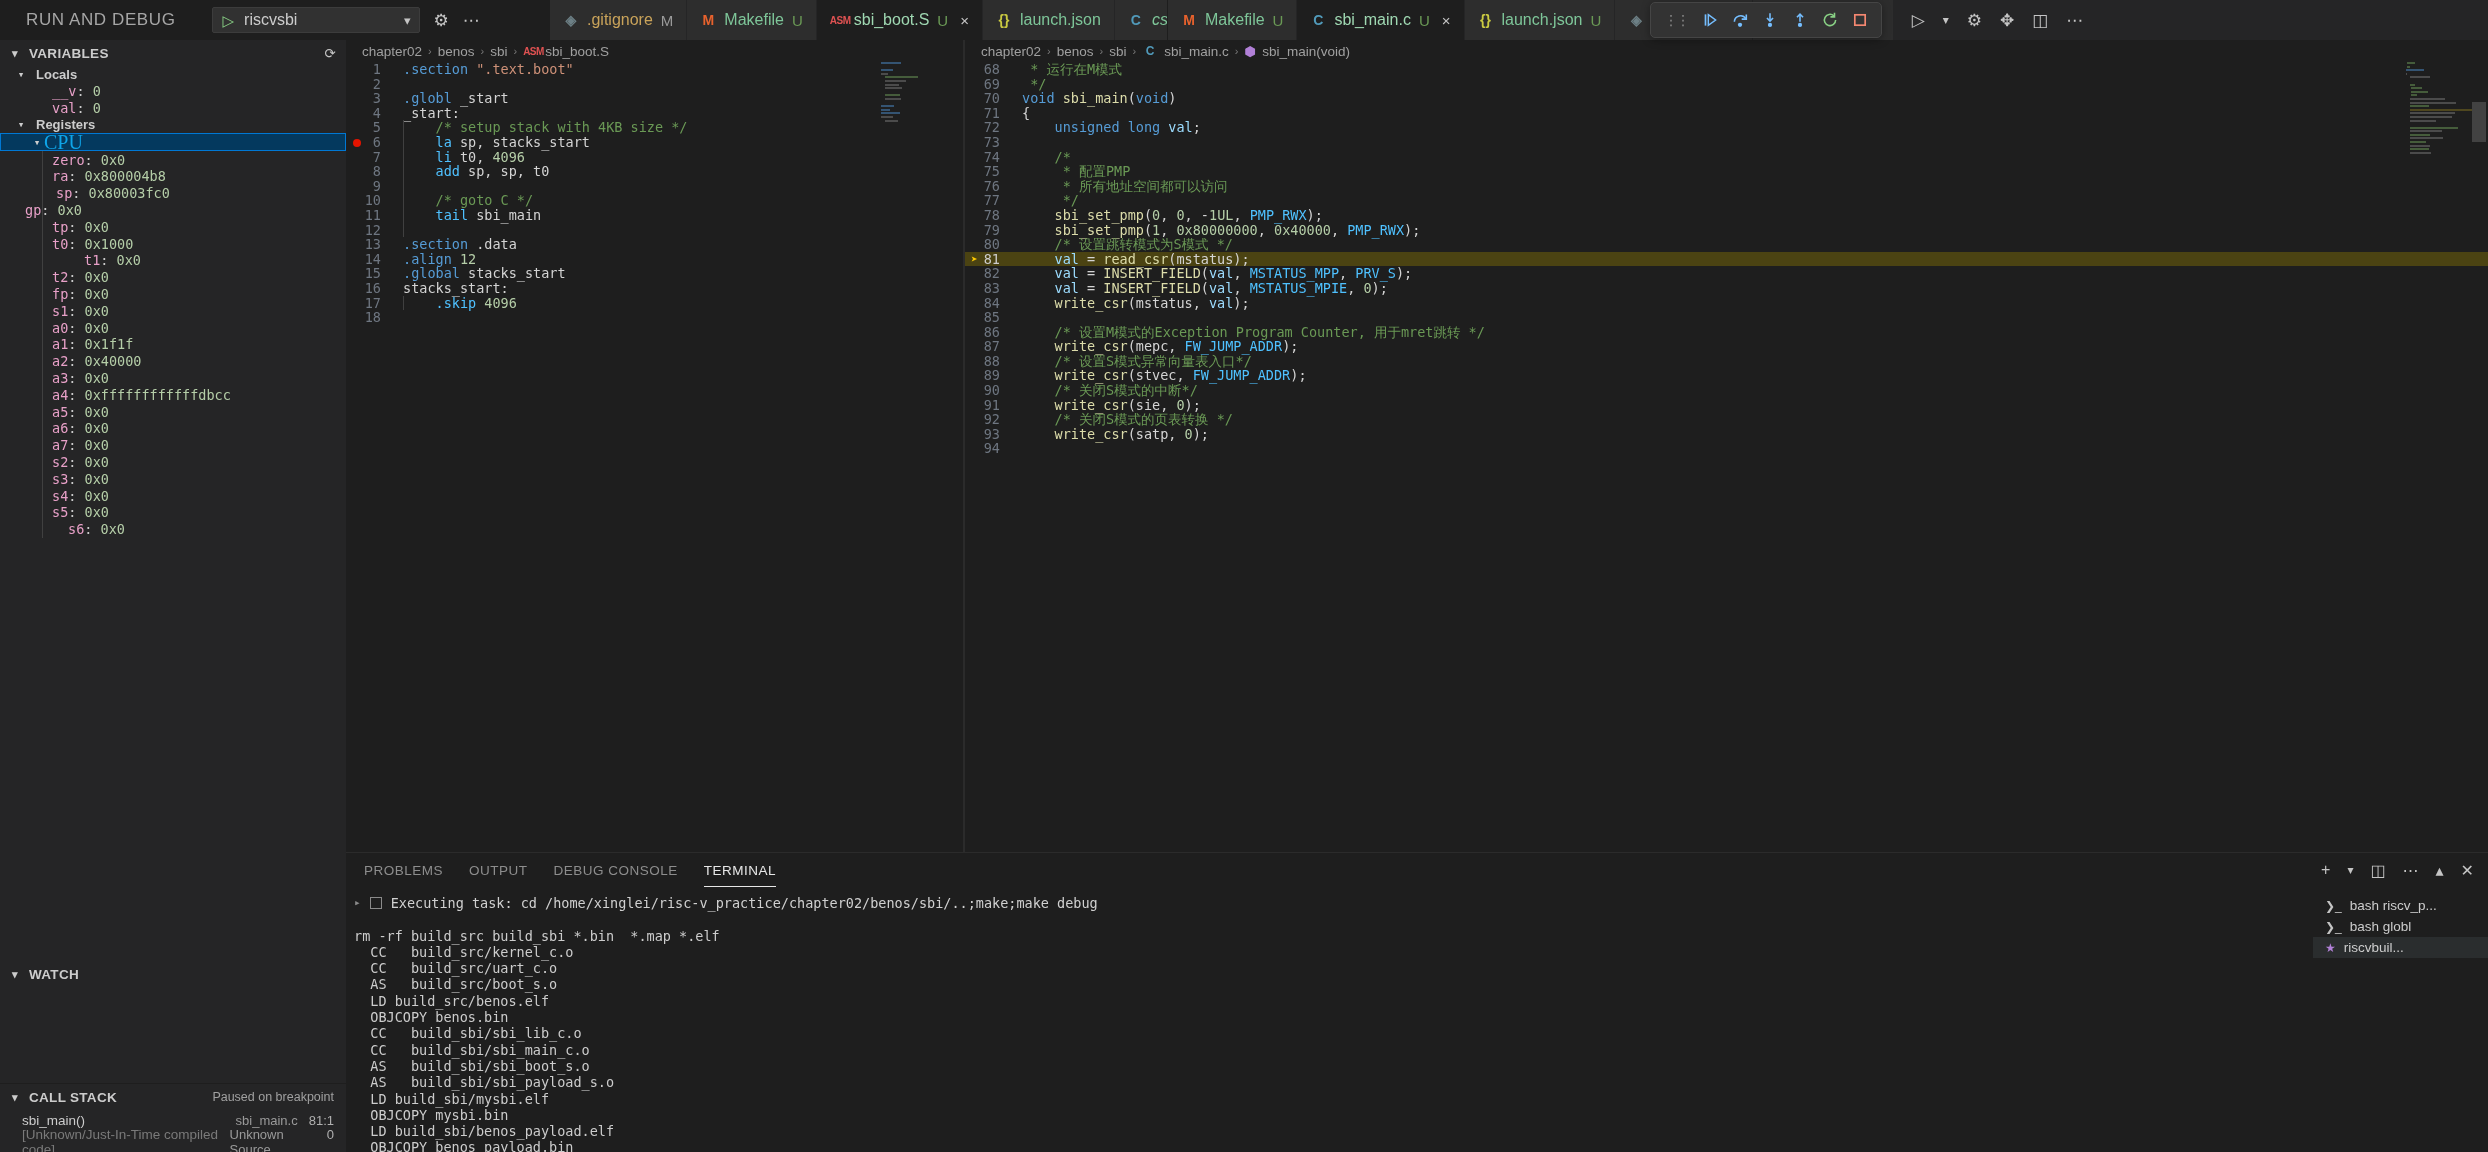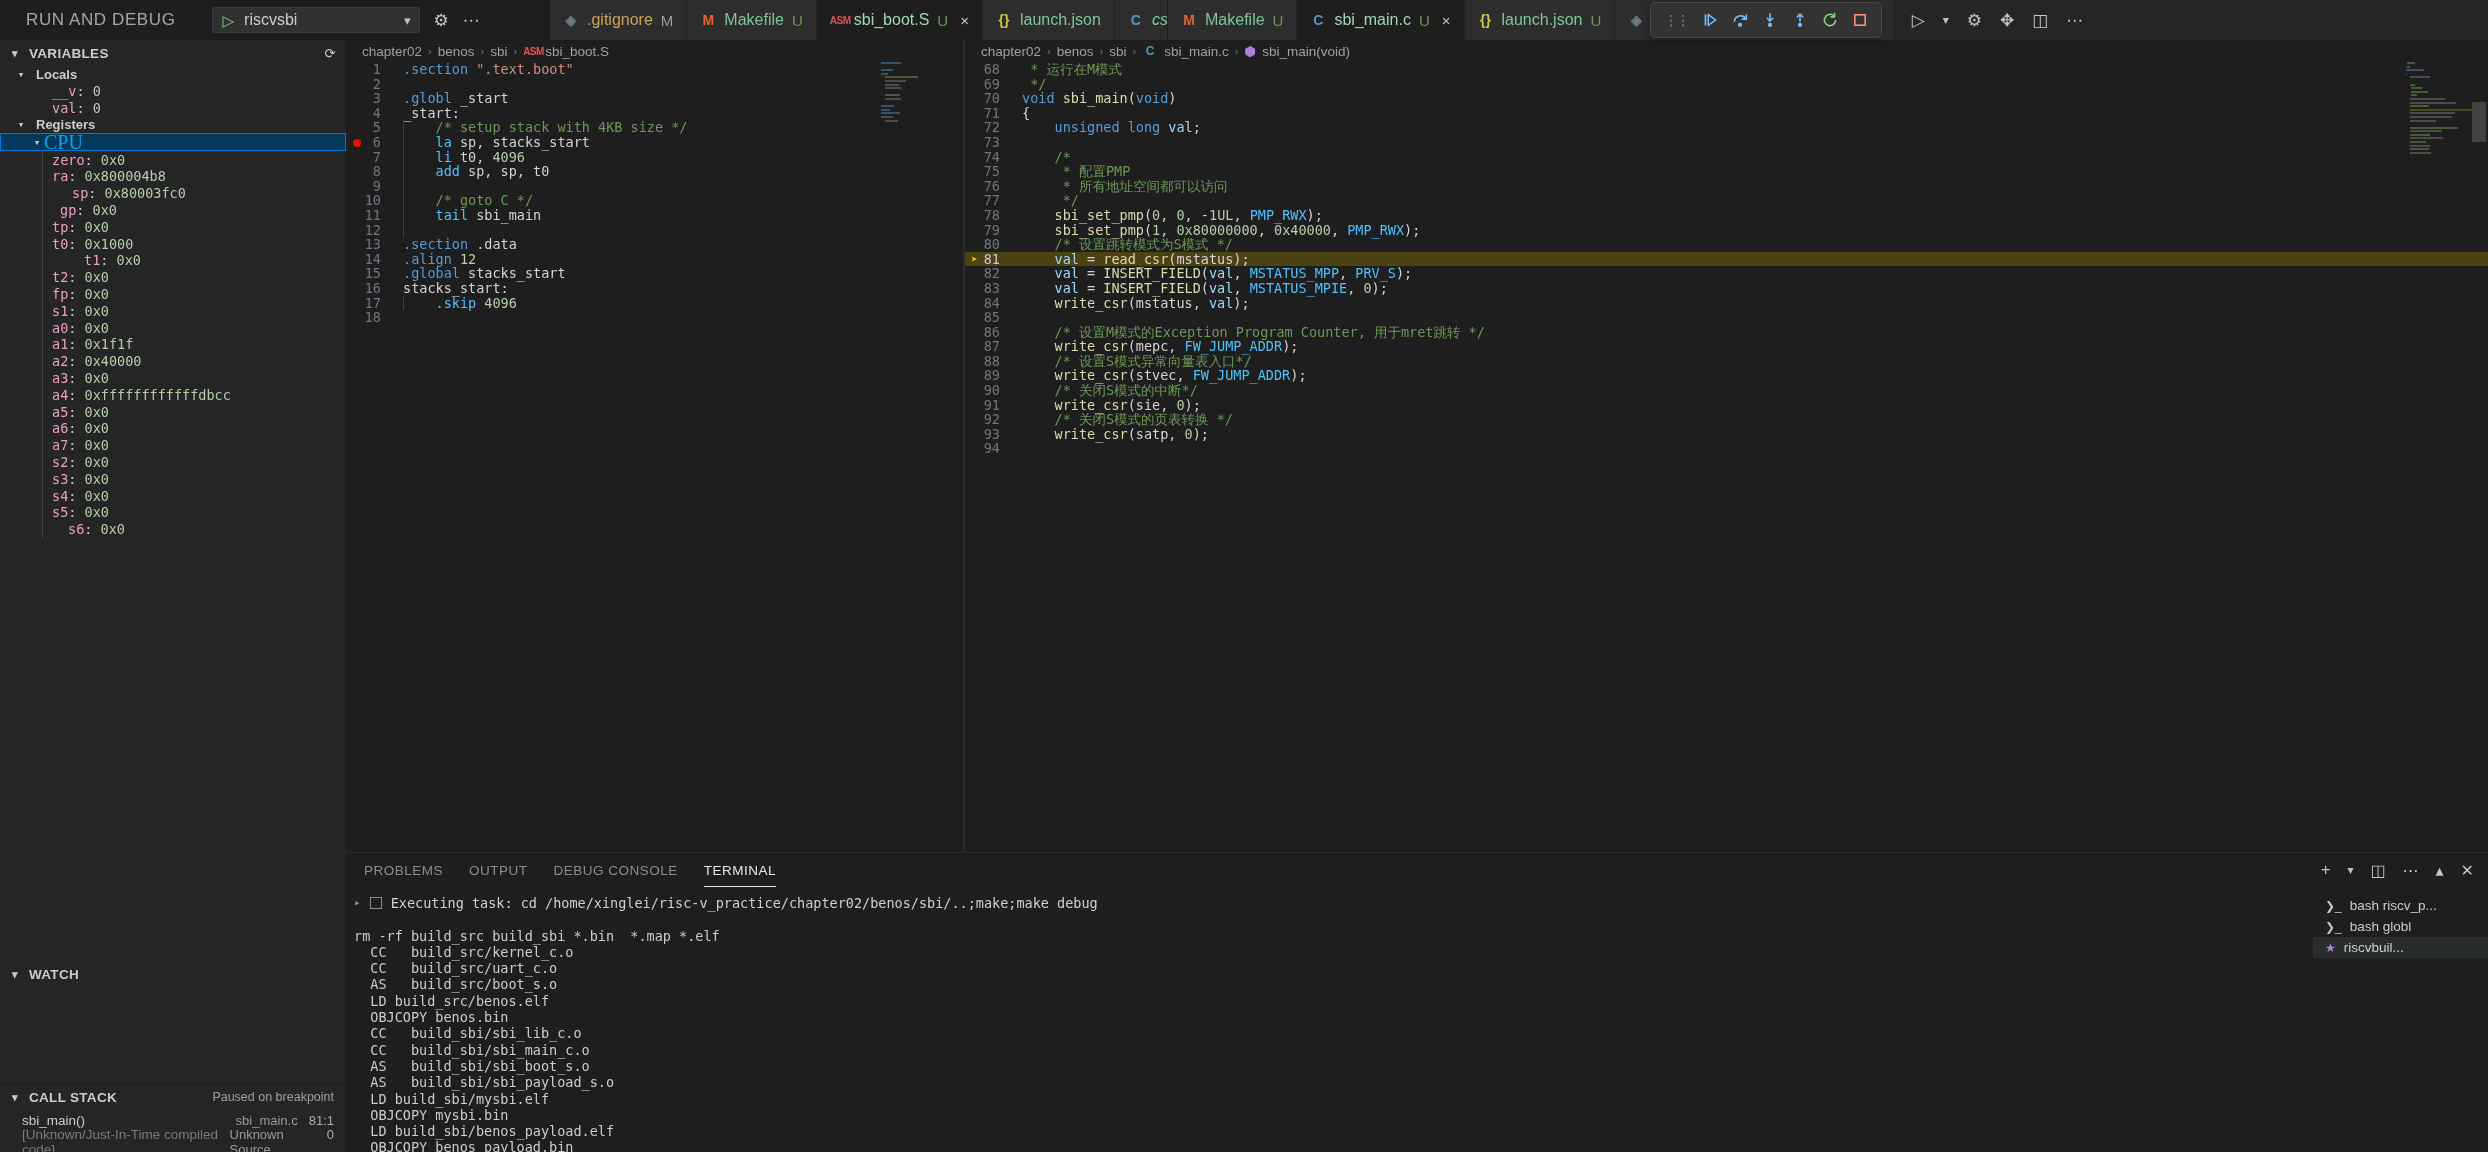--- a/index.html
+++ b/index.html
@@ -332,27 +332,27 @@
               <span class="nm-var">zero</span>
               <span class="colon">:&nbsp;</span>
               <span class="val">0x0</span>
             </div>
             <div class="row" style="padding-left: 52px;">
               <span class="guide" style="left:42px"></span>
               <span class="nm-var">ra</span>
               <span class="colon">:&nbsp;</span>
               <span class="val">0x800004b8</span>
             </div>
-            <div class="row" style="padding-left: 72px;">
+            <div class="row" style="padding-left: 56px;">
               <span class="guide" style="left:42px"></span>
               <span class="nm-var">sp</span>
               <span class="colon">:&nbsp;</span>
               <span class="val">0x80003fc0</span>
             </div>
-            <div class="row" style="padding-left: 60px;">
+            <div class="row" style="padding-left: 25px;">
               <span class="guide" style="left:42px"></span>
               <span class="nm-var">gp</span>
               <span class="colon">:&nbsp;</span>
               <span class="val">0x0</span>
             </div>
             <div class="row" style="padding-left: 52px;">
               <span class="guide" style="left:42px"></span>
               <span class="nm-var">tp</span>
               <span class="colon">:&nbsp;</span>
               <span class="val">0x0</span>

